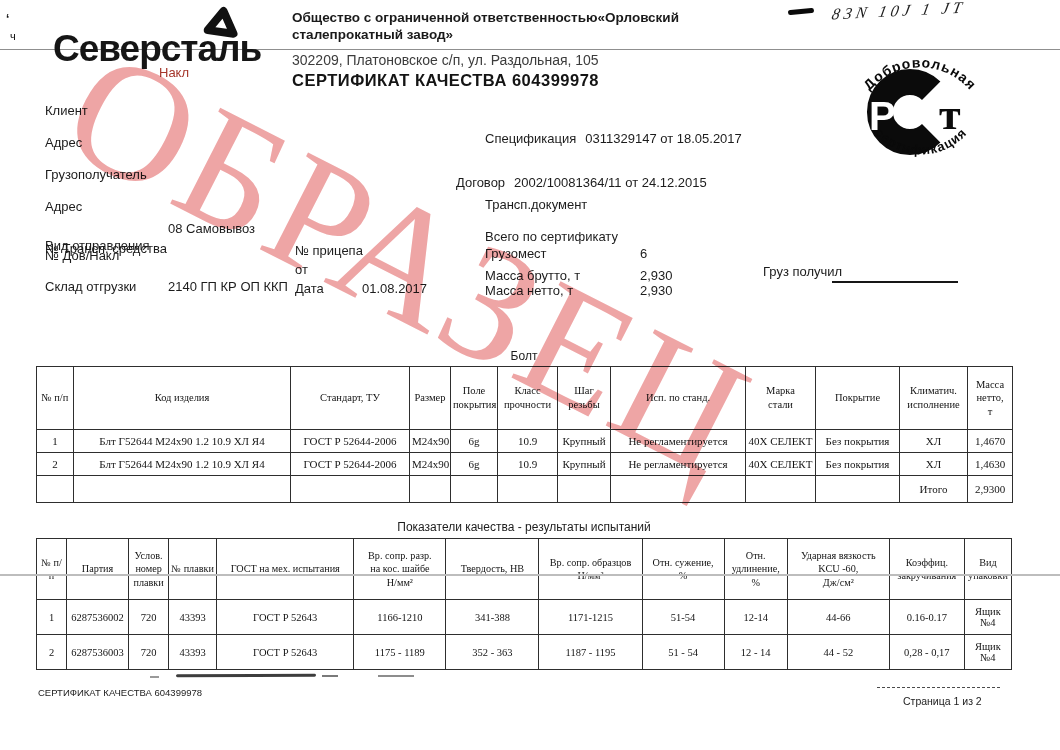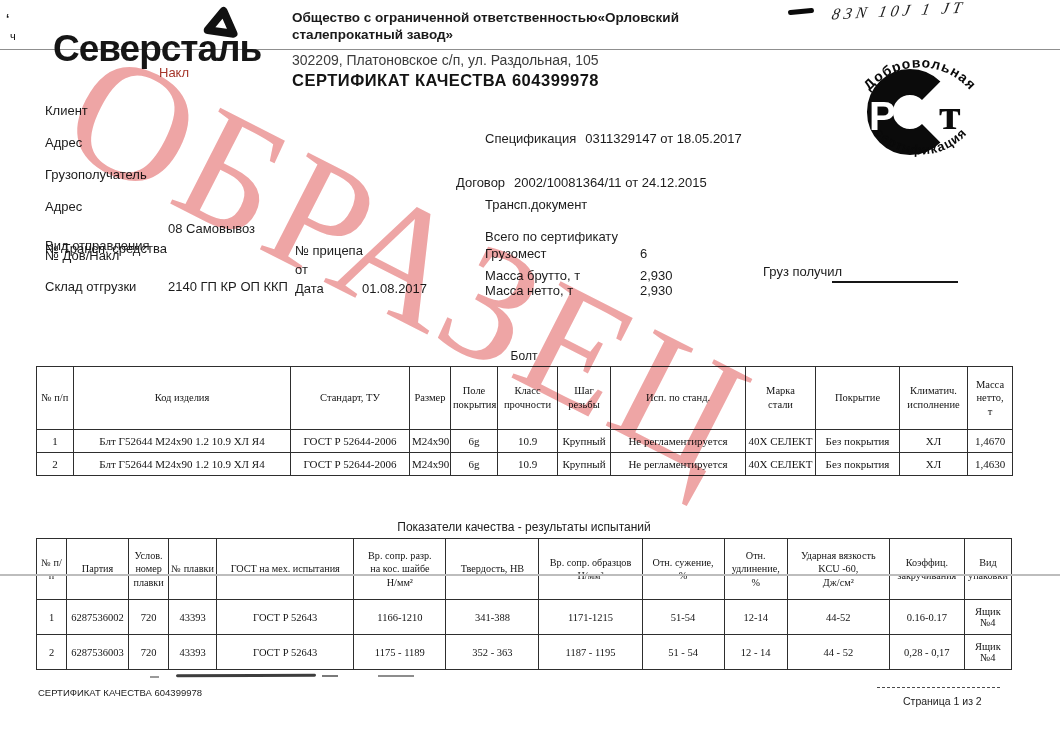--- a/index.html
+++ b/index.html
@@ -218,20 +218,34 @@
     <td>ГОСТ Р 52644-2006</td>
     <td>М24х90</td>
     <td>6g</td>
     <td>10.9</td>
     <td>Крупный</td>
     <td>Не регламентируется</td>
     <td>40Х СЕЛЕКТ</td>
     <td>Без покрытия</td>
     <td>ХЛ</td>
     <td>1,4630</td>
+  </tr>
+  <tr class="total">
+    <td></td>
+        <td></td>
+    <td></td>
+        <td></td>
+    <td></td>
+        <td></td>
+    <td></td>
+        <td></td>
+    <td></td>
+        <td></td>
+    <td>Итого</td>
+    <td>2,9300</td>
   </tr>
 </tbody>
   </table>
 
 <div class="tbl-title" style="top:520px">Показатели качества - результаты испытаний</div>
 <table class="doc" id="table2">
   <colgroup>
     <col style="width:30px">
       <col style="width:62px">
       <col style="width:40px">
@@ -278,21 +292,21 @@
     <td>1</td>
     <td>6287536002</td>
     <td>720</td>
     <td>43393</td>
     <td>ГОСТ Р 52643</td>
     <td>1166-1210</td>
     <td>341-388</td>
     <td>1171-1215</td>
     <td>51-54</td>
     <td>12-14</td>
-    <td>44-52</td>
+    <td>44-66</td>
     <td>0.16-0.17</td>
     <td>Ящик №4</td>
   </tr>
   <tr>
     <td>2</td>
     <td>6287536003</td>
     <td>720</td>
     <td>43393</td>
     <td>ГОСТ Р 52643</td>
     <td>1175 - 1189</td>

